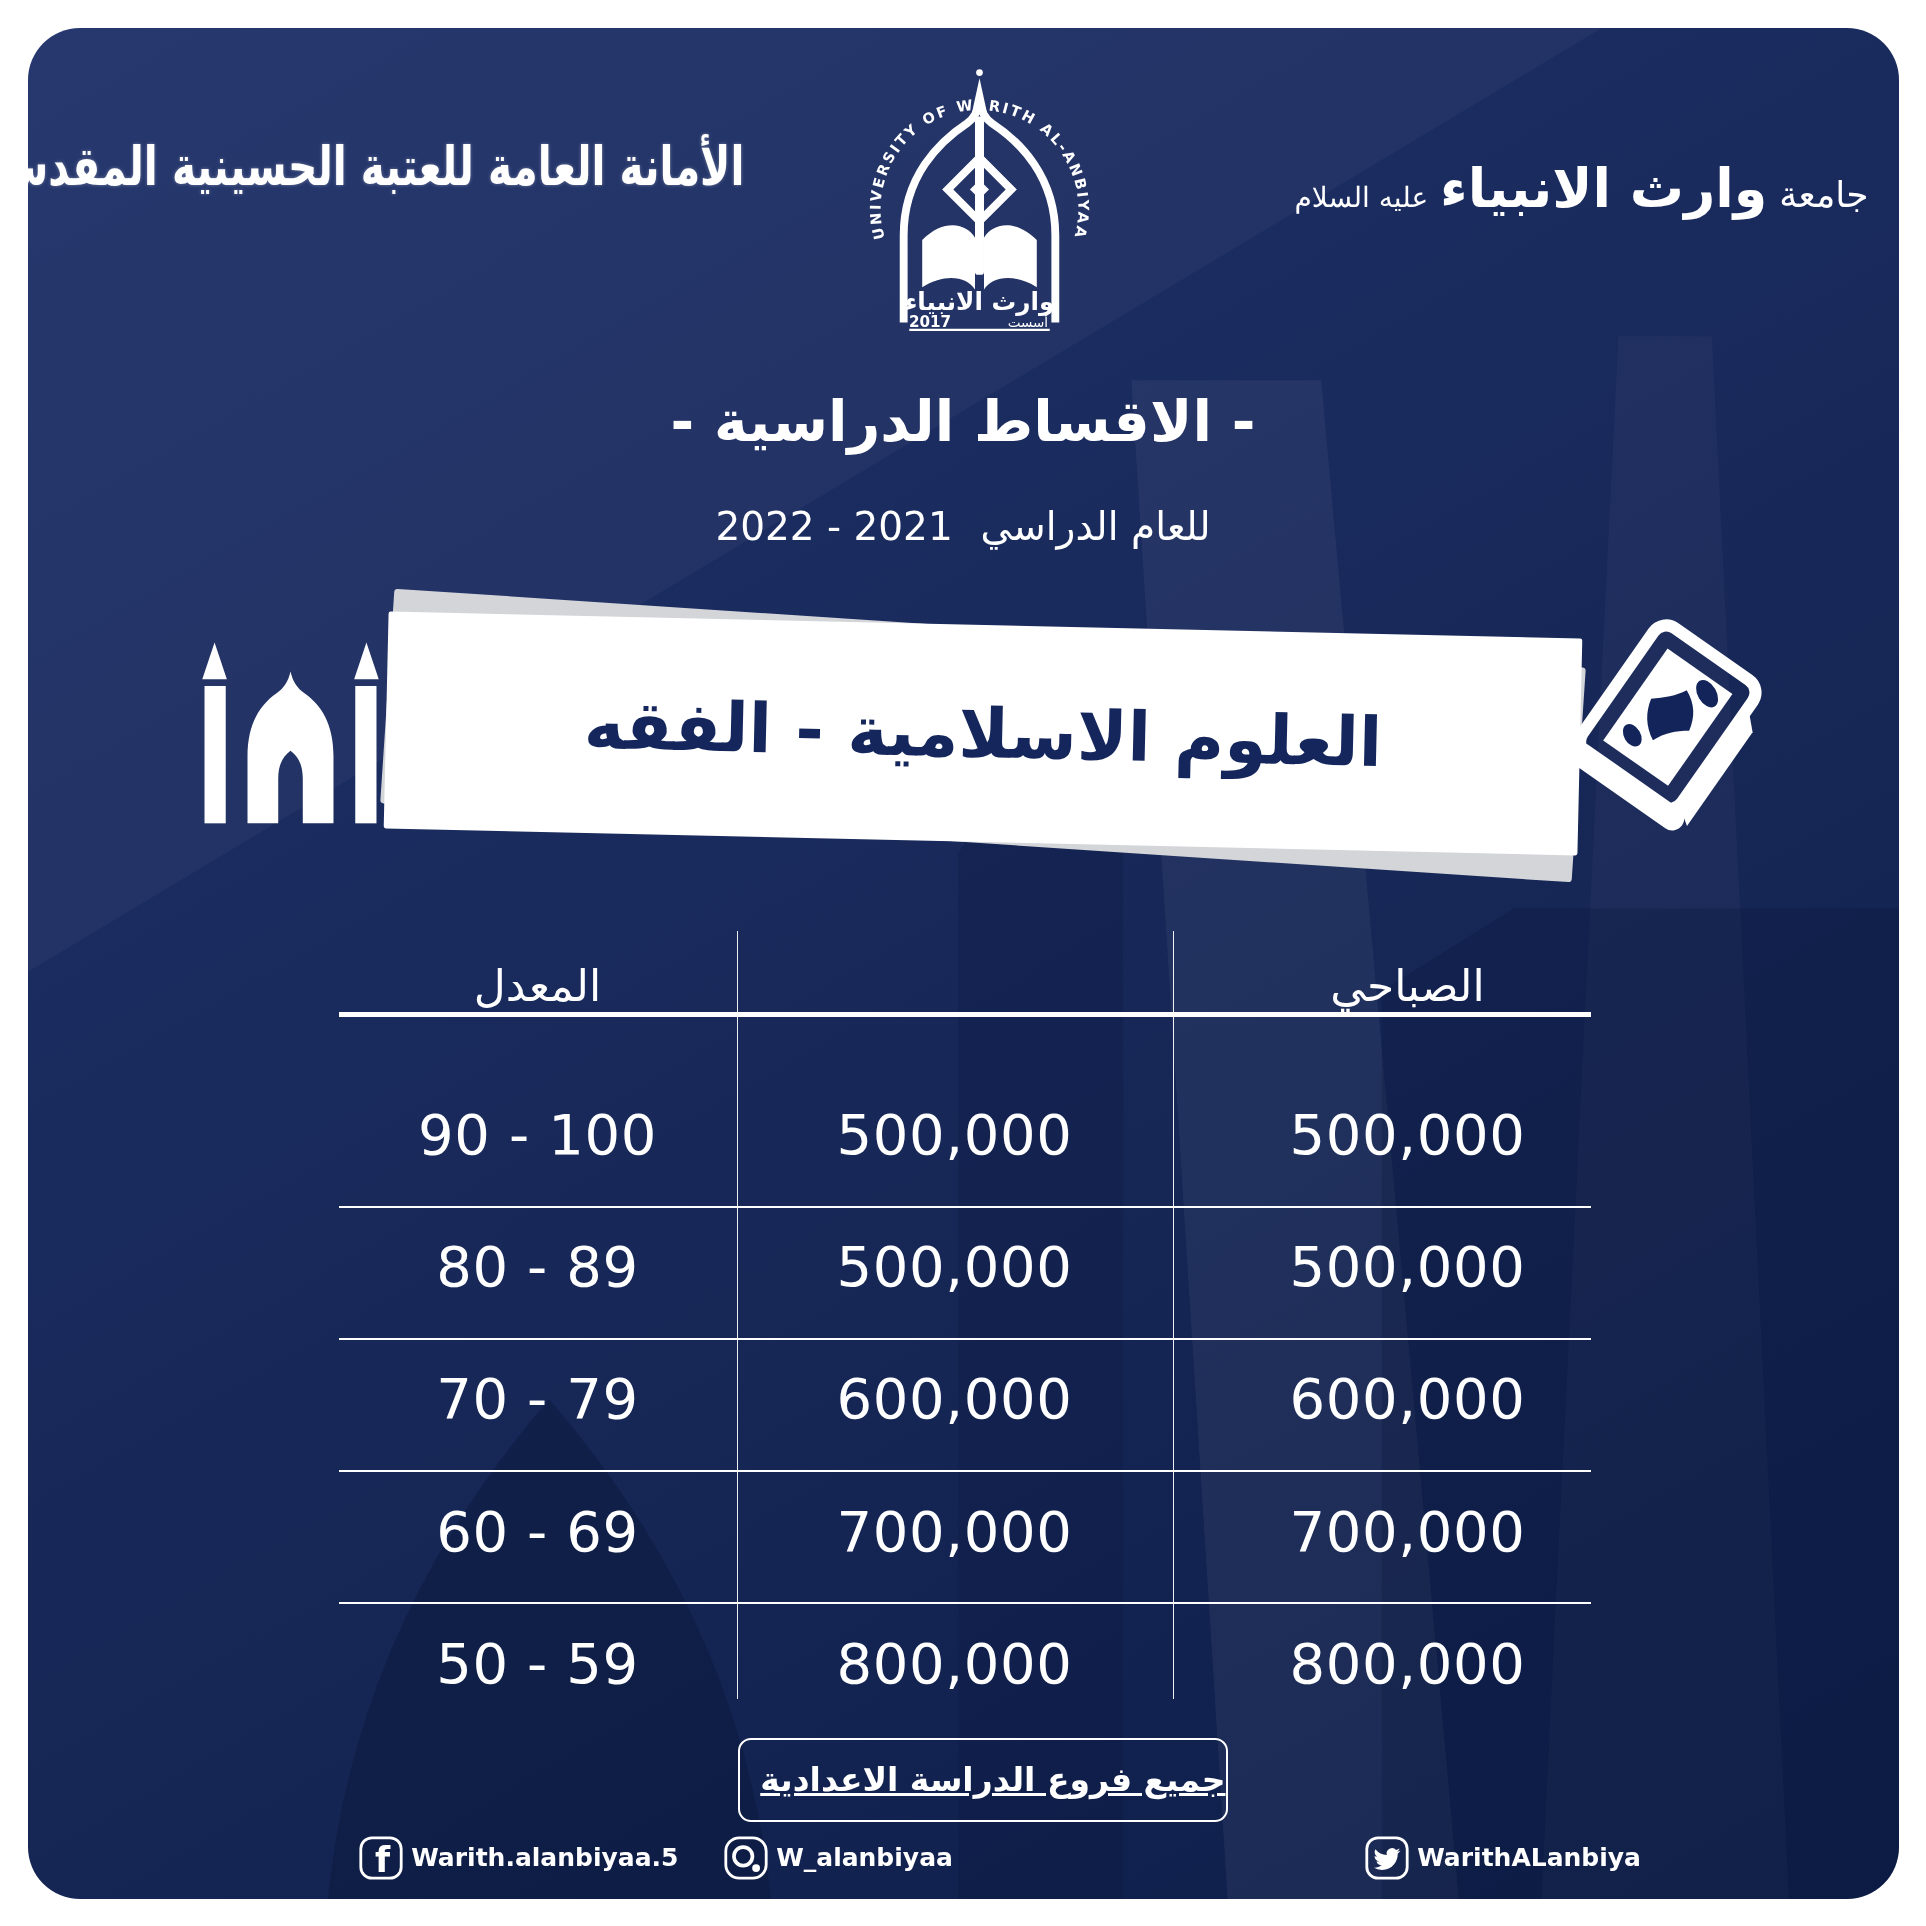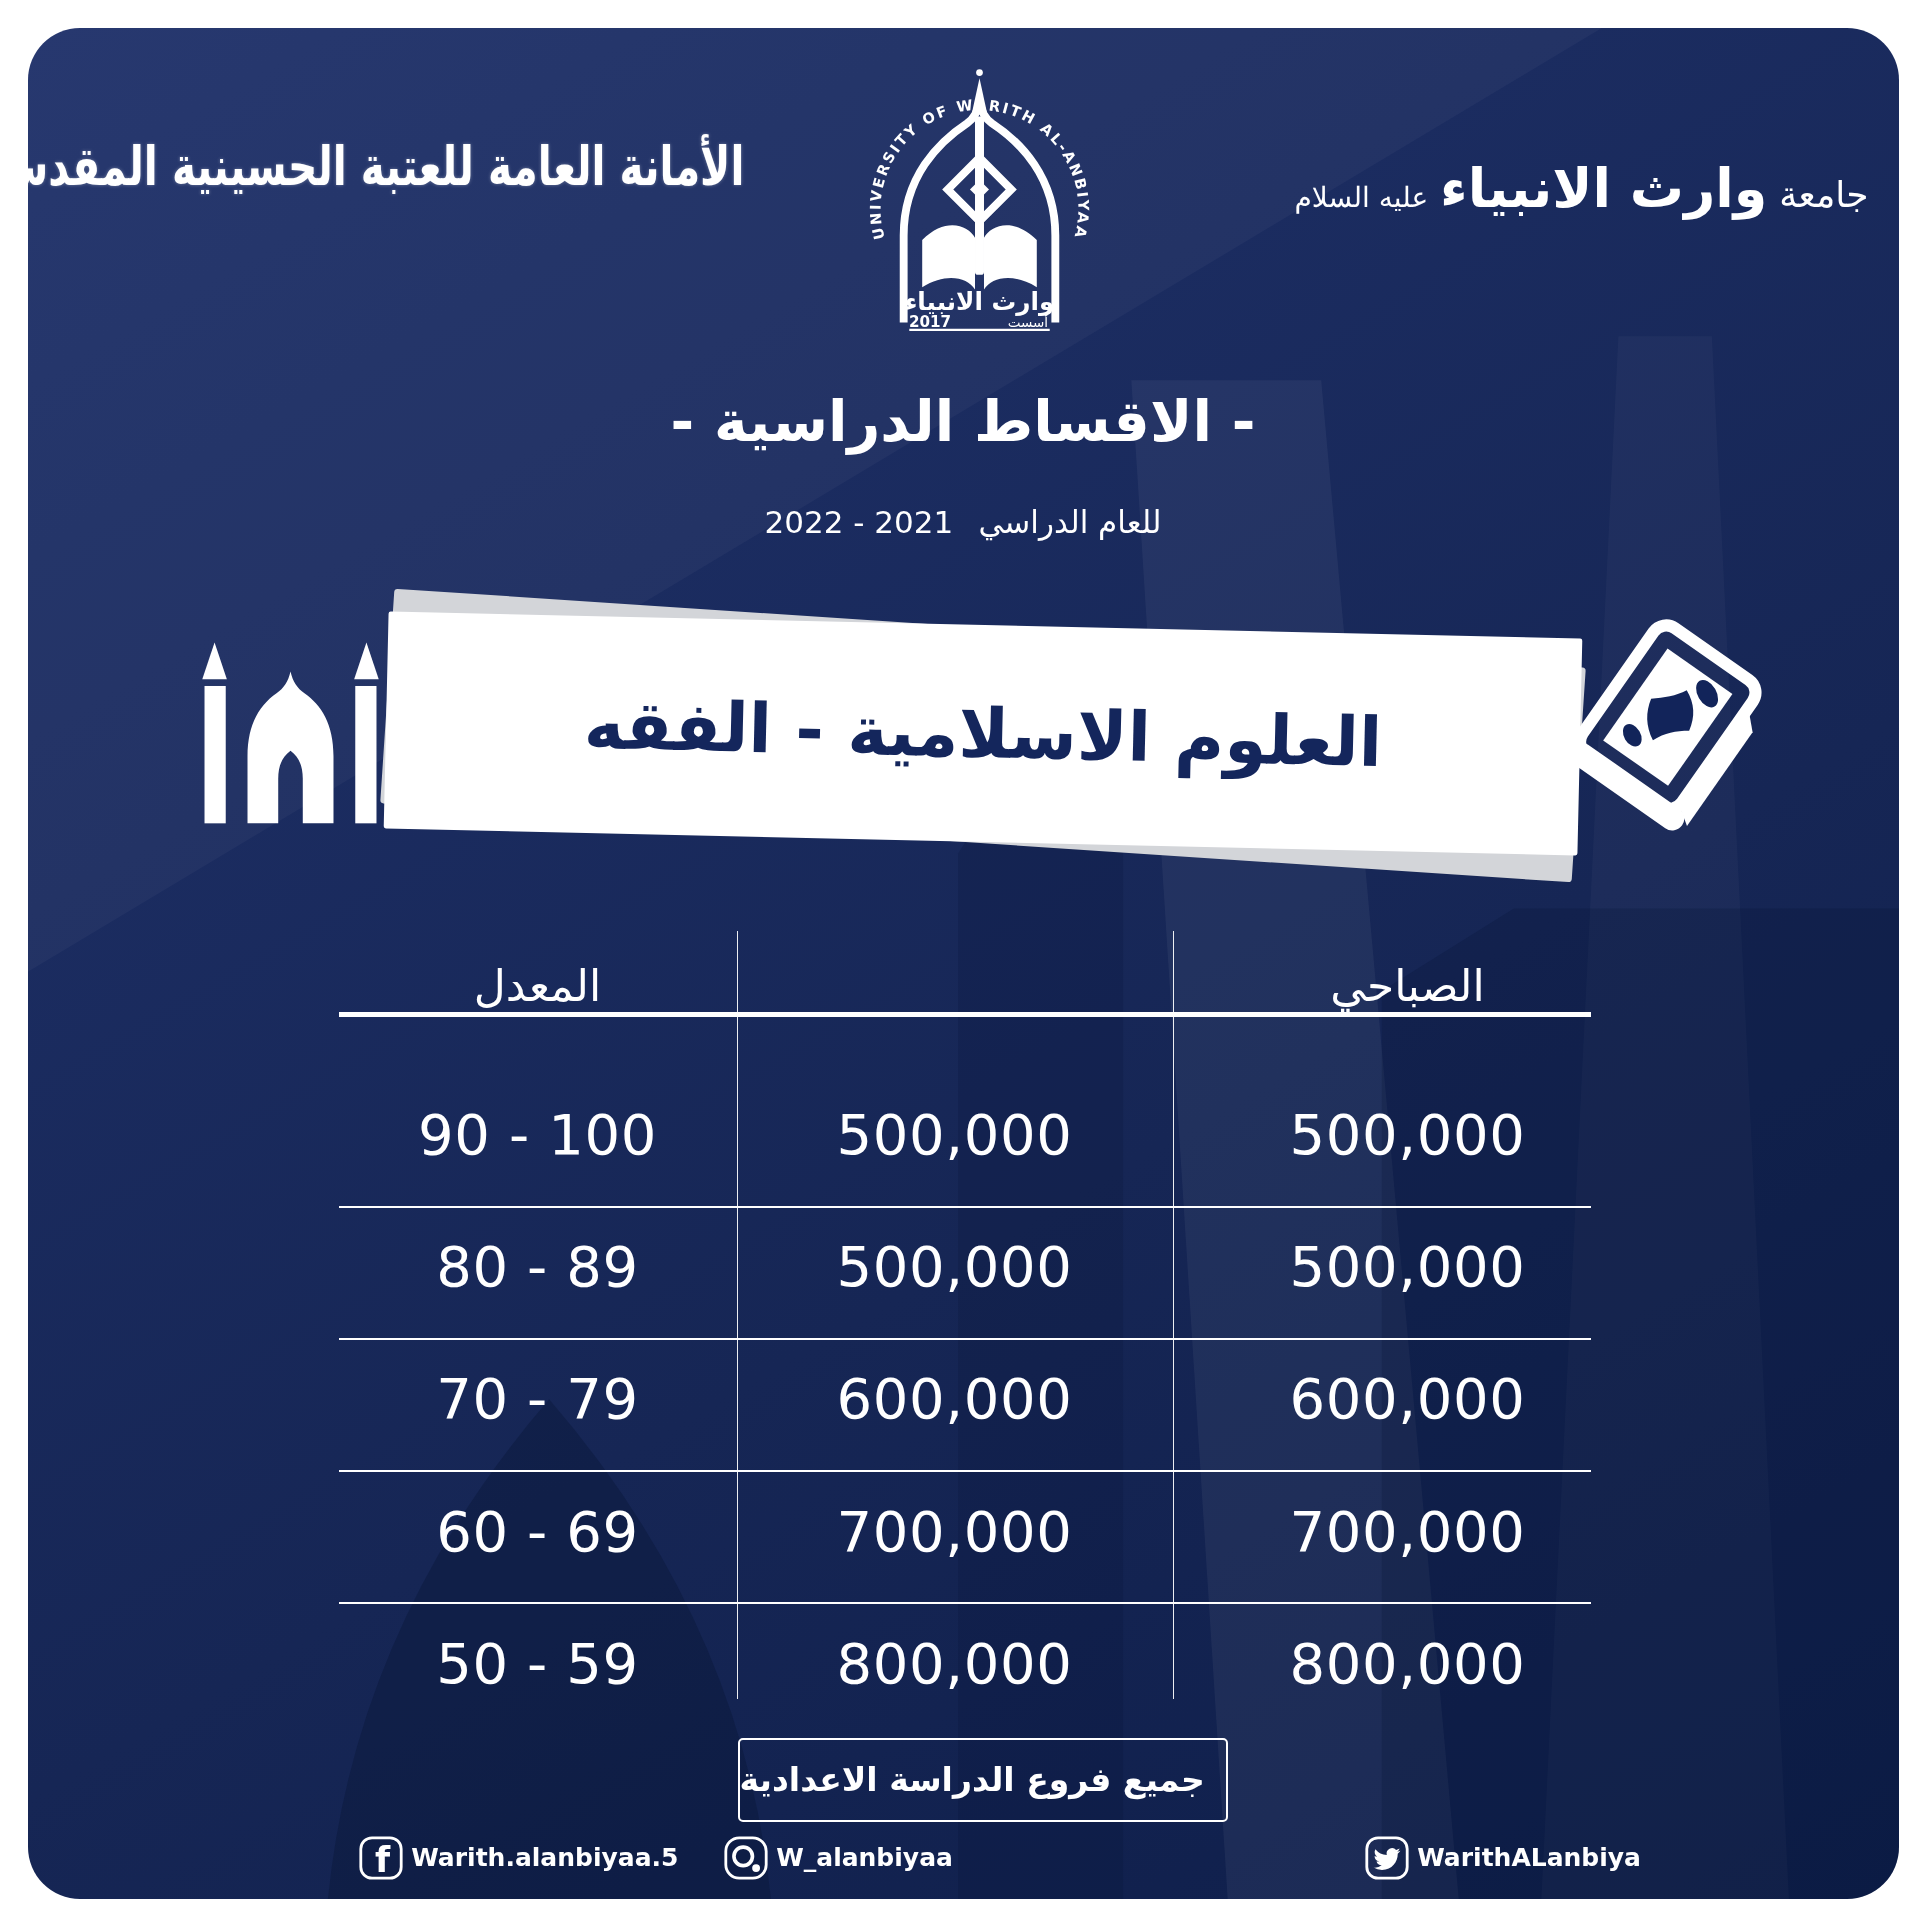--- a/index.html
+++ b/index.html
@@ -32,21 +32,21 @@
   .uni-prefix{font-size:36px;font-weight:500;}
   .uni-name{font-size:54px;font-weight:800;letter-spacing:-1.1px;}
   .uni-honorific{font-size:28px;font-weight:300;}
   
   .main-title{
     position:absolute;left:0;top:360px;width:100%;text-align:center;
     font-size:57px;font-weight:800;direction:rtl;
   }
   .sub-title{
     position:absolute;left:0;top:476px;width:100%;text-align:center;
-    font-size:31px;font-weight:500;direction:ltr;
+    font-size:39px;font-weight:500;direction:ltr;
   }
   .sub-title .years{margin-right:15.4px;}
   
   .banner-shadow{
     position:absolute;left:358px;top:600px;width:1194px;height:215px;
     background:#d3d5d9;transform:rotate(3.8deg);border-radius:3.3px;
   }
   .banner{
     position:absolute;left:358px;top:597px;width:1194px;height:217px;
     background:#ffffff;transform:rotate(1.3deg);border-radius:2.2px;
@@ -70,22 +70,22 @@
     display:flex;align-items:center;justify-content:center;white-space:nowrap;text-align:right;
   }
   .cell.c1{left:0;}
   .cell.c2{left:398px;width:436px;}
   .cell.c3{left:860px;width:418px;}
   .hdr{font-size:44px;font-weight:500;top:13.8px;direction:rtl;}
   .val{font-size:56px;font-weight:500;direction:ltr;letter-spacing:0.6px;}
   
   .badge{
     position:absolute;left:710px;top:1710px;width:490px;height:84px;
-    border:2.2px solid #ffffff;border-radius:5px;box-sizing:border-box;
-    display:flex;align-items:center;justify-content:flex-start;
+    border:2.2px solid #ffffff;border-radius:13px;box-sizing:border-box;
+    display:flex;align-items:center;justify-content:flex-end;text-decoration:underline;
   }
   .badge-text{font-size:33px;font-weight:800;direction:rtl;white-space:nowrap;}
   
   .social{position:absolute;top:1806px;height:48px;display:flex;align-items:center;gap:7.7px;}
   .social .handle{font-size:25px;font-weight:700;white-space:nowrap;}
   .s-fb{left:330px;}
   .s-ig{left:695px;}
   .s-tg{left:966px;}
   .s-tw{left:1336px;}
   svg text{font-family:"DejaVu Sans",sans-serif;}

